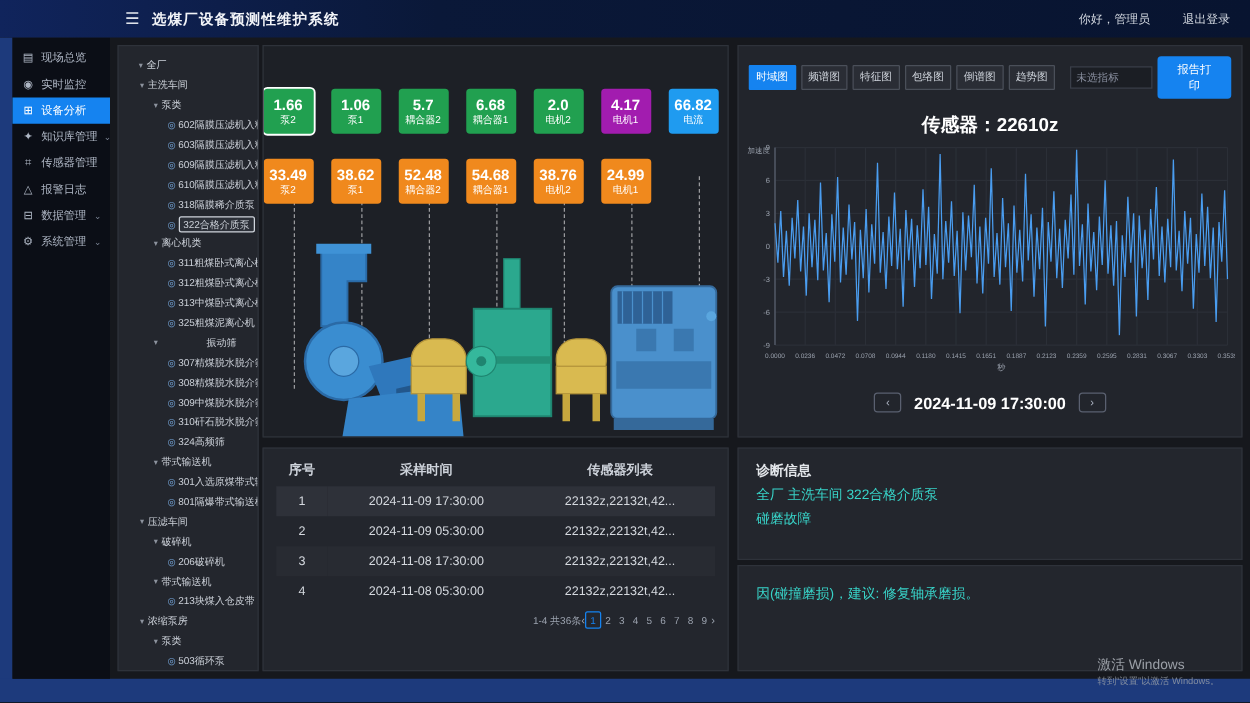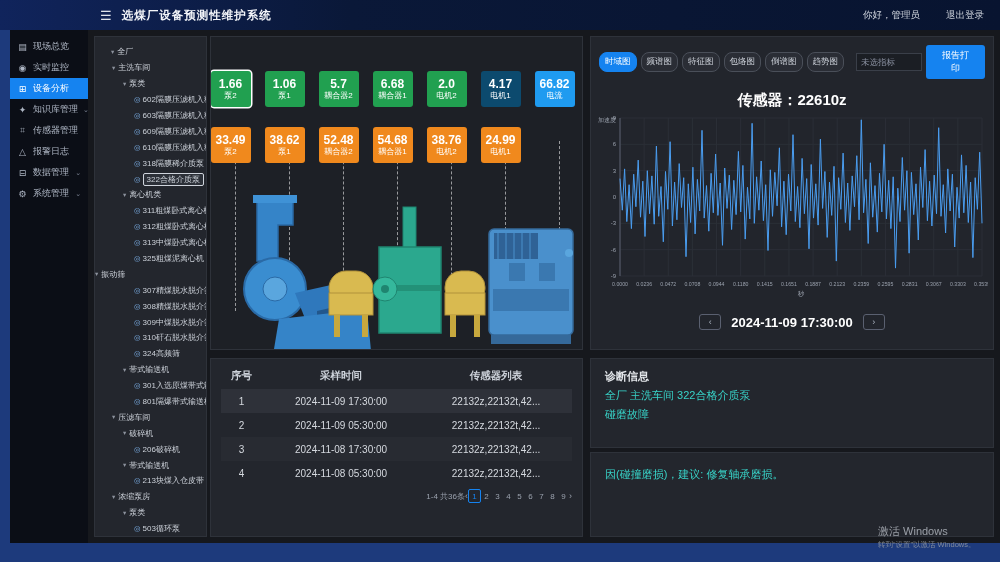--- a/index.html
+++ b/index.html
@@ -41,32 +41,32 @@
   
   .equip-panel{position:absolute;left:210px;top:36px;width:373px;height:314px;background:#1d2026;
                border:1px solid #2e323a;box-sizing:border-box;overflow:hidden;z-index:3;}
   .equip-inner{position:relative;width:100%;height:100%;}
   .badge-grid{position:relative;z-index:2;display:grid;grid-template-columns:repeat(7,48px);
               column-gap:6px;row-gap:20px;justify-content:center;margin-top:34px;}
   .badge{width:40px;height:36px;border-radius:3px;display:flex;flex-direction:column;
          align-items:center;justify-content:center;color:#fff;cursor:pointer;box-sizing:border-box;}
   .badge .v{font-size:12px;font-weight:bold;line-height:14px;}
   .badge .l{font-size:8px;line-height:10px;}
-  .badge.green{background:#21a050;} .badge.red{background:#0c4a6e;}
+  .badge.green{background:#21a050;} .badge.red{background:#a21caf;}
   .badge.blue{background:#1f9bf0;}  .badge.orange{background:#f0891d;}
   .badge.sel{box-shadow:0 0 0 1.5px #fff;}
   .conn-line{position:absolute;top:70px;height:170px;width:0;border-left:1px dashed rgba(255,255,255,.55);z-index:1;}
   .machine{position:absolute;left:6px;top:122px;z-index:3;}
 
   
   .chart-panel{position:absolute;left:590px;top:36px;width:404px;height:314px;background:#22252c;
                border:1px solid #2e323a;box-sizing:border-box;z-index:3;}
   .chart-toolbar{display:flex;align-items:center;padding:8px 8px 0 8px;gap:4px;}
   .ctab{font-size:8.5px;padding:3px 5px;border:1px solid #4a4f59;background:#2a2d35;color:#cfd4dc;
-        border-radius:8px;cursor:pointer;white-space:nowrap;}
+        border-radius:1px;cursor:pointer;white-space:nowrap;}
   .ctab.active{background:#1583f0;border-color:#1583f0;color:#fff;}
   .indicator-input{margin-left:8px;width:66px;height:18px;background:#1b1e24;border:1px solid #3a3f49;
         color:#cfd4dc;font-size:8.5px;padding:0 4px;box-sizing:border-box;}
   .indicator-input::placeholder{color:#8a90a0;}
   .print-btn{margin-left:auto;background:#1583f0;color:#fff;font-size:9px;padding:4px 12px;
         border:none;border-radius:3px;cursor:pointer;}
   .chart-title{text-align:center;font-size:15px;font-weight:bold;color:#fff;margin-top:12px;}
   svg.chart{display:block;margin:2px auto 0 auto;}
   .date-nav{display:flex;justify-content:center;align-items:center;gap:10px;margin-top:2px;
             color:#fff;font-size:13px;font-weight:bold;}
@@ -202,21 +202,21 @@
         <span class="tree-label">312粗煤卧式离心机</span>
       </div>
       <div class="tree-row" style="padding-left: 39px;">
         <span class="tree-leaf-icon">◎</span>
         <span class="tree-label">313中煤卧式离心机</span>
       </div>
       <div class="tree-row" style="padding-left: 39px;">
         <span class="tree-leaf-icon">◎</span>
         <span class="tree-label">325粗煤泥离心机</span>
       </div>
-      <div class="tree-row" style="">
+      <div class="tree-row" style="padding-left: 28px; gap: 36px;">
         <span class="tree-arrow">▾</span>
         <span class="tree-label">振动筛</span>
       </div>
       <div class="tree-row" style="padding-left: 39px;">
         <span class="tree-leaf-icon">◎</span>
         <span class="tree-label">307精煤脱水脱介筛</span>
       </div>
       <div class="tree-row" style="padding-left: 39px;">
         <span class="tree-leaf-icon">◎</span>
         <span class="tree-label">308精煤脱水脱介筛</span>

